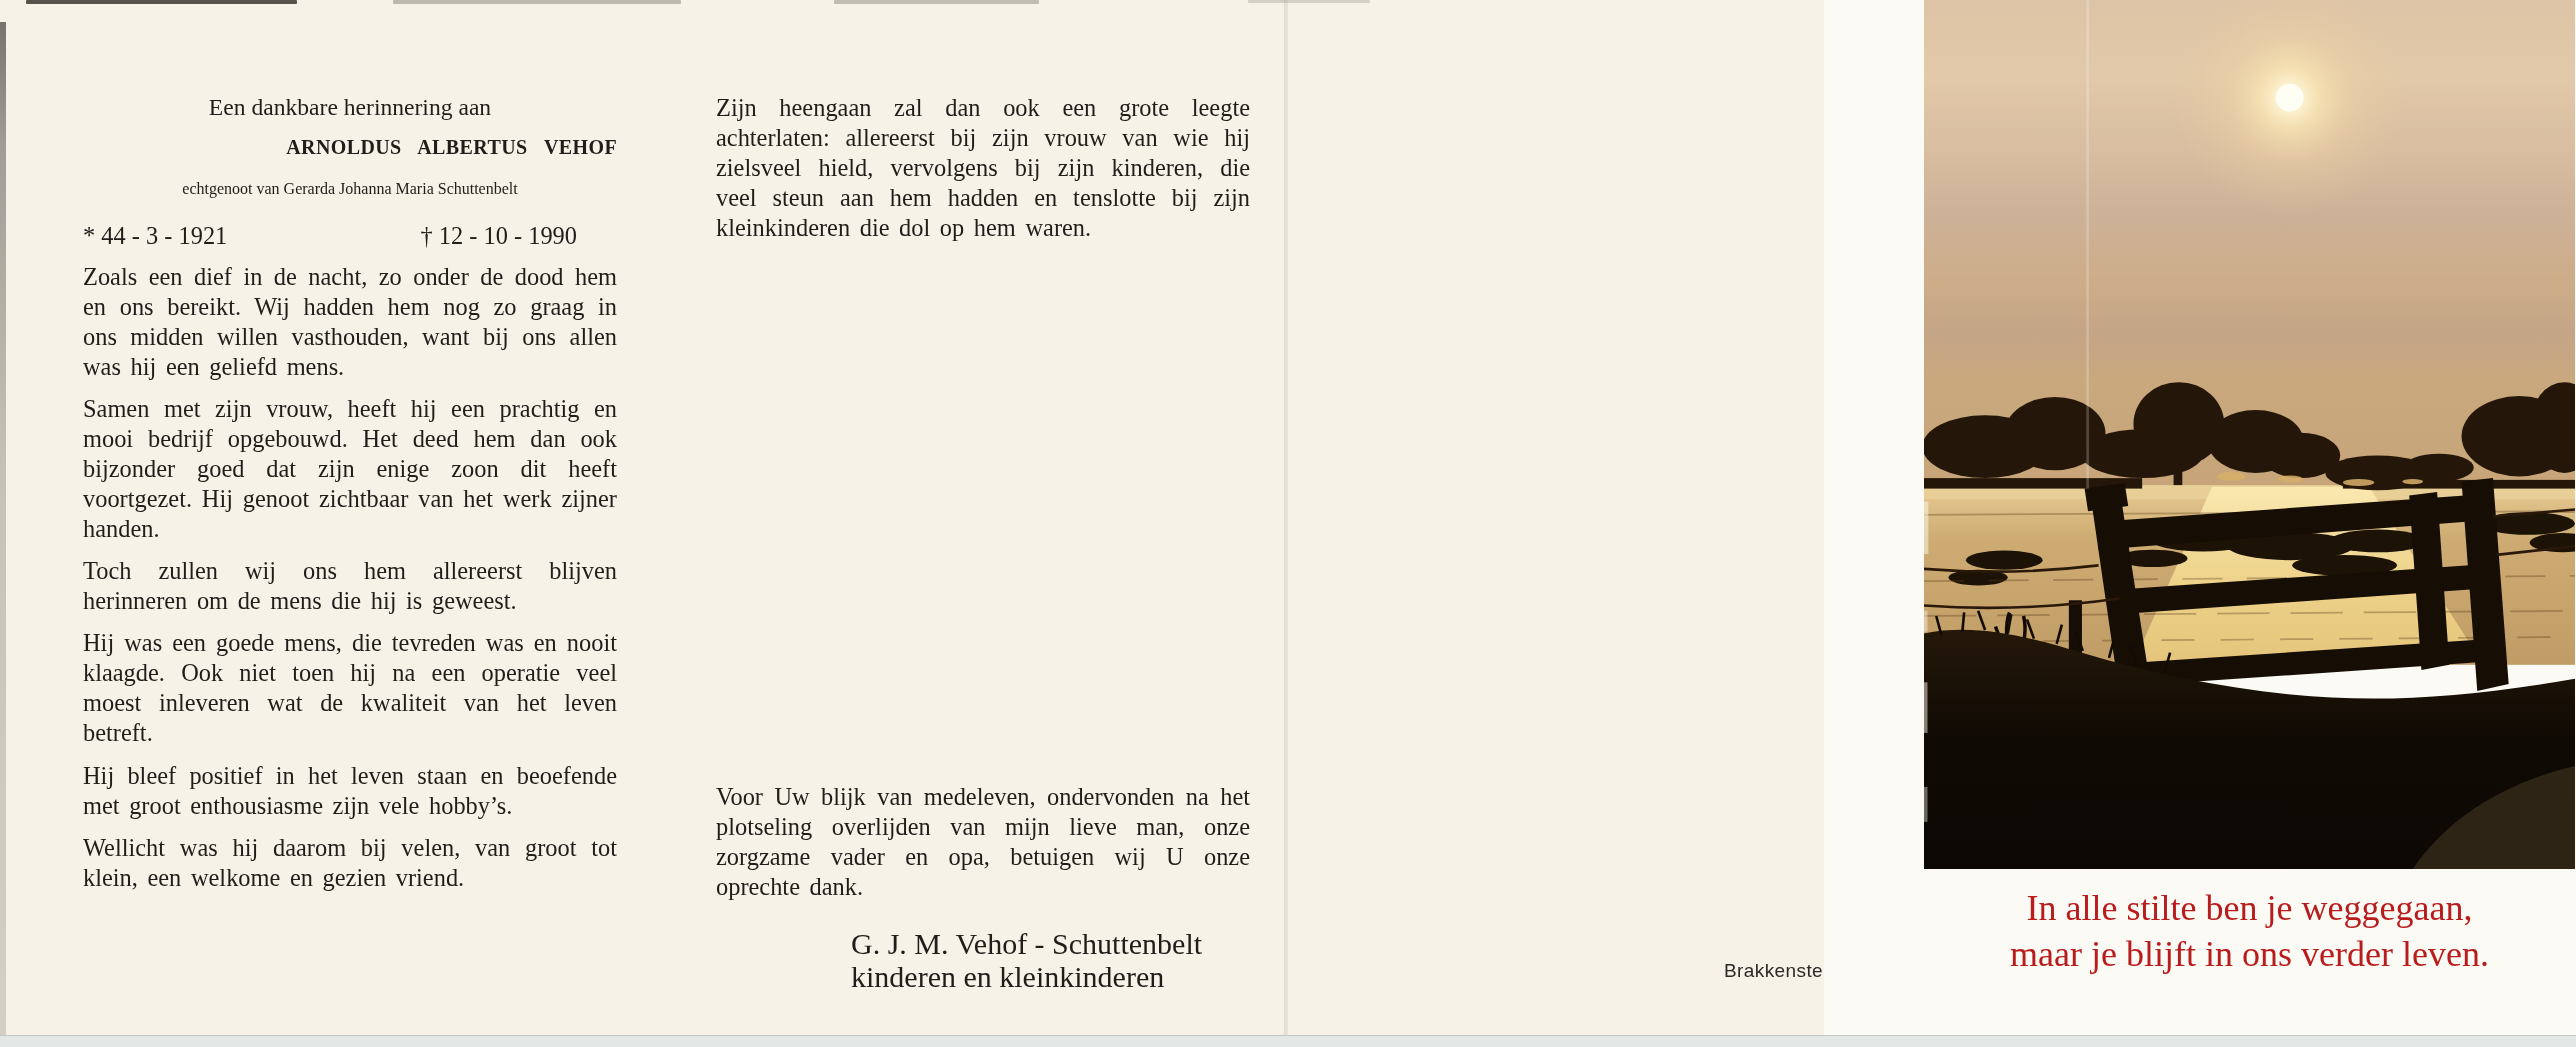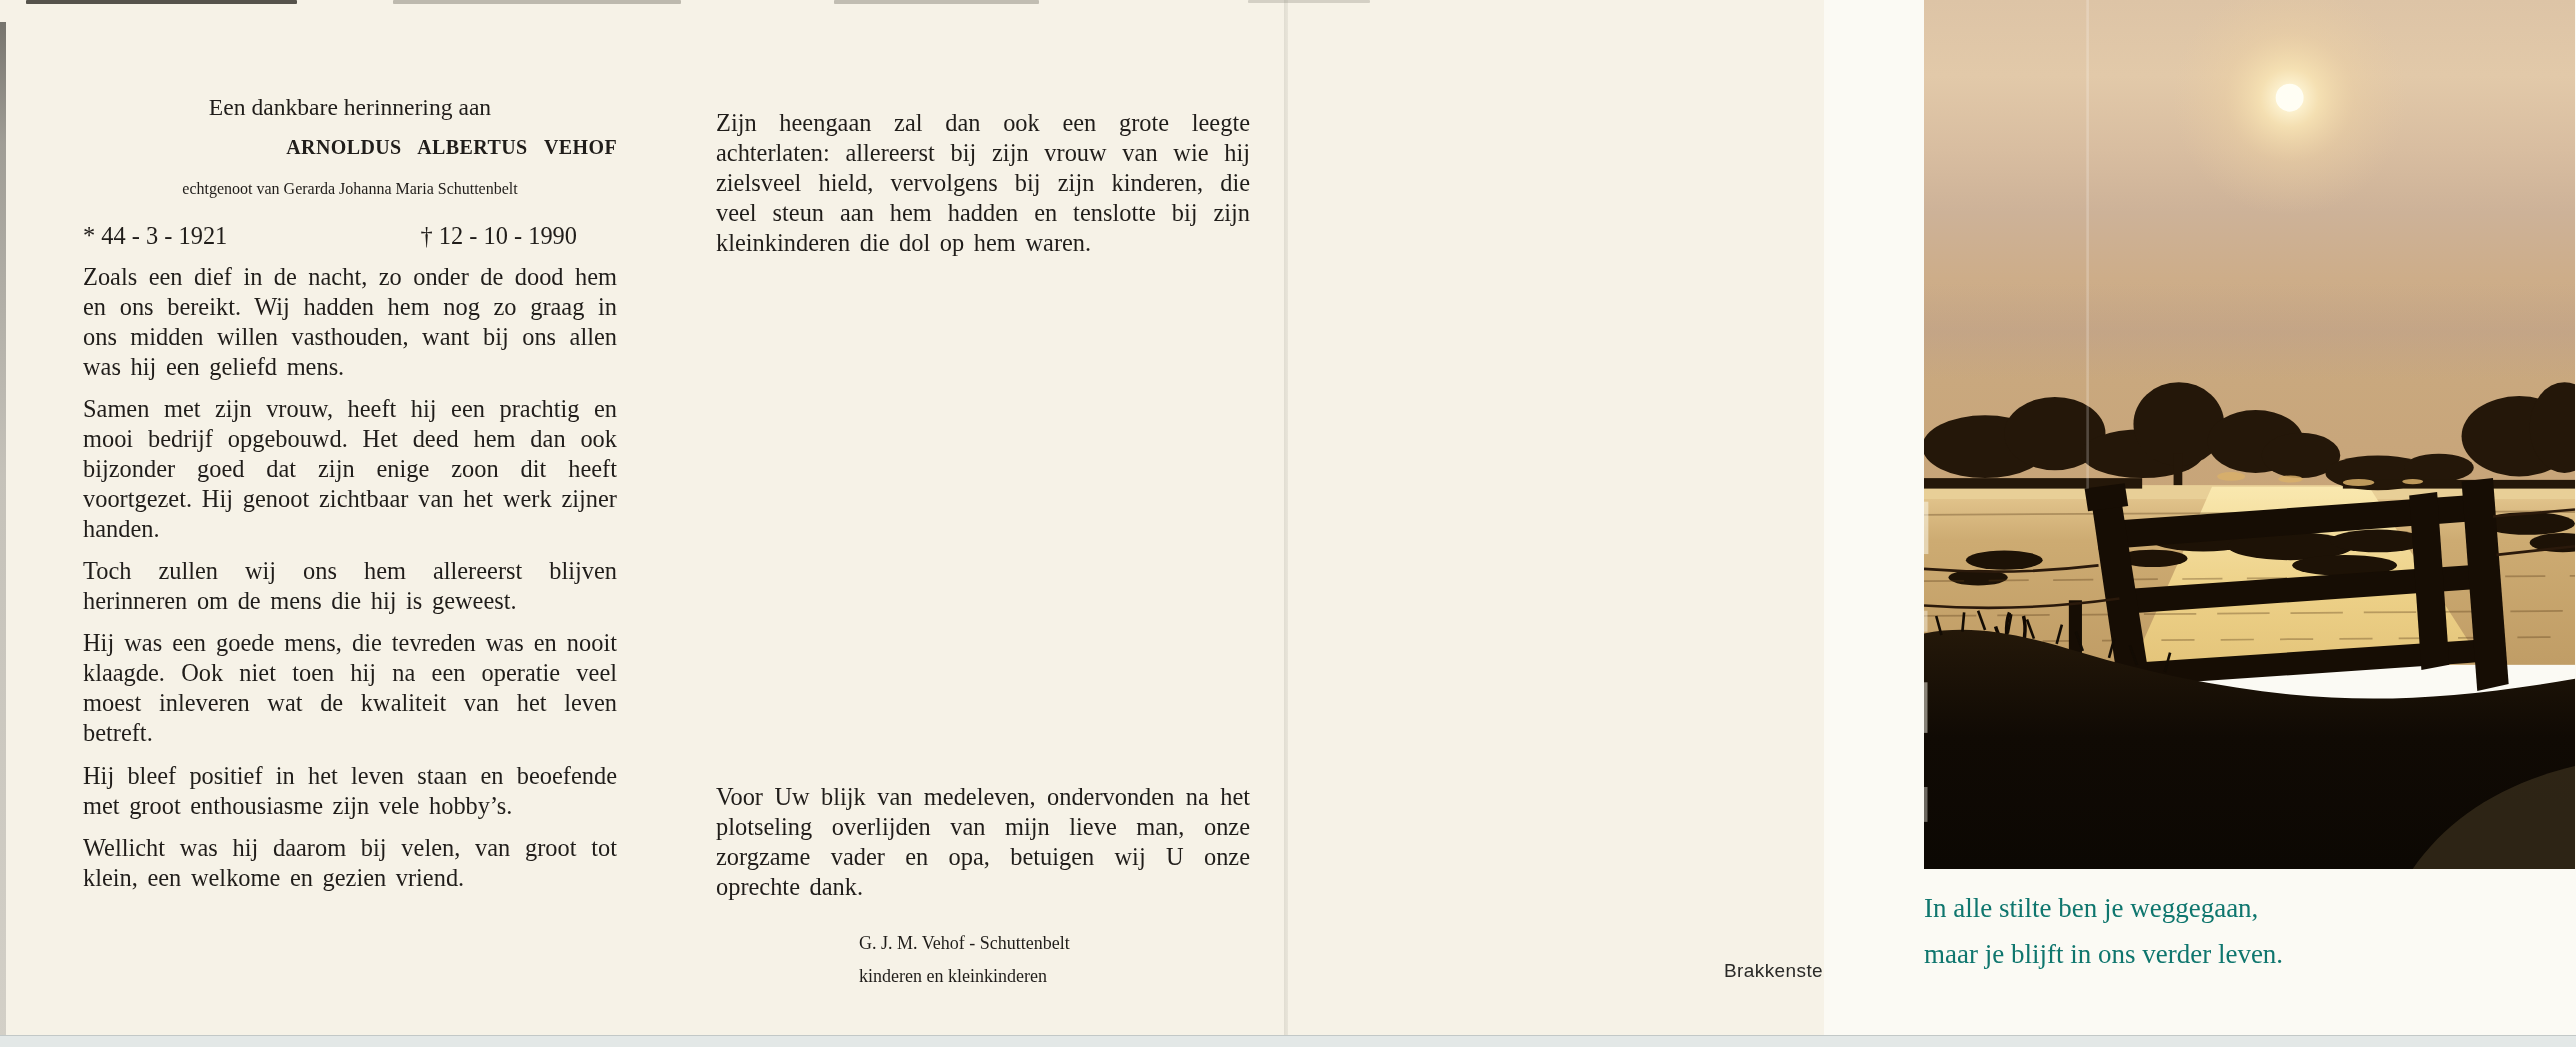--- a/index.html
+++ b/index.html
@@ -16,34 +16,34 @@
 
   
   .col{position:absolute;top:93px;width:534px;}
   .col-left{left:83px;}
   .col-middle{left:716px;}
   .intro{font-size:23.6px;line-height:28px;text-align:center;}
   .name{font-size:20px;line-height:30px;font-weight:bold;text-align:right;word-spacing:11.3px;letter-spacing:0.4px;margin-top:10.5px;}
   .relation{font-size:16px;line-height:29px;text-align:center;width:419px;margin:12.2px auto 0;}
   .dates{display:flex;justify-content:space-between;font-size:24.4px;margin-top:19px;padding-right:40px;}
   p.body{font-size:24.4px;line-height:30px;text-align:justify;word-spacing:3.5px;margin-top:12.2px;}
-  .col-middle p.body:first-child{margin-top:15px;}
+  .col-middle p.body:first-child{margin-top:0;}
   .ack-block{position:absolute;left:716px;top:770px;width:534px;}
-  .signature{position:absolute;left:851px;top:927px;font-size:18px;line-height:33px;margin-left:8px;}
+  .signature{position:absolute;left:851px;top:927px;font-size:30px;line-height:33px;}
 
   .crease{position:absolute;left:1284px;top:0;width:4.4px;height:1039px;
     background:linear-gradient(to right,rgba(110,108,98,.16),rgba(215,212,200,.55),rgba(110,108,98,.10));}
   .imprint{position:absolute;left:1724px;top:960px;font-family:"Liberation Sans",sans-serif;
     font-size:19px;letter-spacing:0.4px;color:var(--imprint-ink);}
 
   
   .panel-front{position:absolute;left:1824px;top:0;width:752px;height:1048px;background:var(--card-white);}
   .photo{position:absolute;left:100px;top:0;width:651px;height:869px;display:block;}
-  .quote{position:absolute;left:100px;top:885px;width:651px;
-    font-size:27px;line-height:46px;color:#0f766e;}
+  .quote{position:absolute;left:100px;top:885px;width:651px;text-align:center;
+    font-size:36px;line-height:46px;color:#b91c1c;}
 
   
   .edge-bottom{position:absolute;left:0;top:1035px;width:2576px;height:12.2px;background:var(--bottom-edge);
     border-top:0.9px solid rgba(95,105,105,.25);}
   .edge-left{position:absolute;left:0;top:22px;width:6.1px;height:1013px;opacity:.8;
     background:linear-gradient(to bottom,#57554f 0%,#8a8881 12%,#b9b6ae 45%,#cac7bf 100%);}
   .dash{position:absolute;top:0;border-radius:0.9px;}
   .dash-1{left:26px;width:271px;height:4.4px;background:rgba(58,55,48,.85);}
   .dash-2{left:393px;width:288px;height:3.5px;background:rgba(120,115,105,.45);}
   .dash-3{left:834px;width:205px;height:3.5px;background:rgba(140,135,125,.5);}

